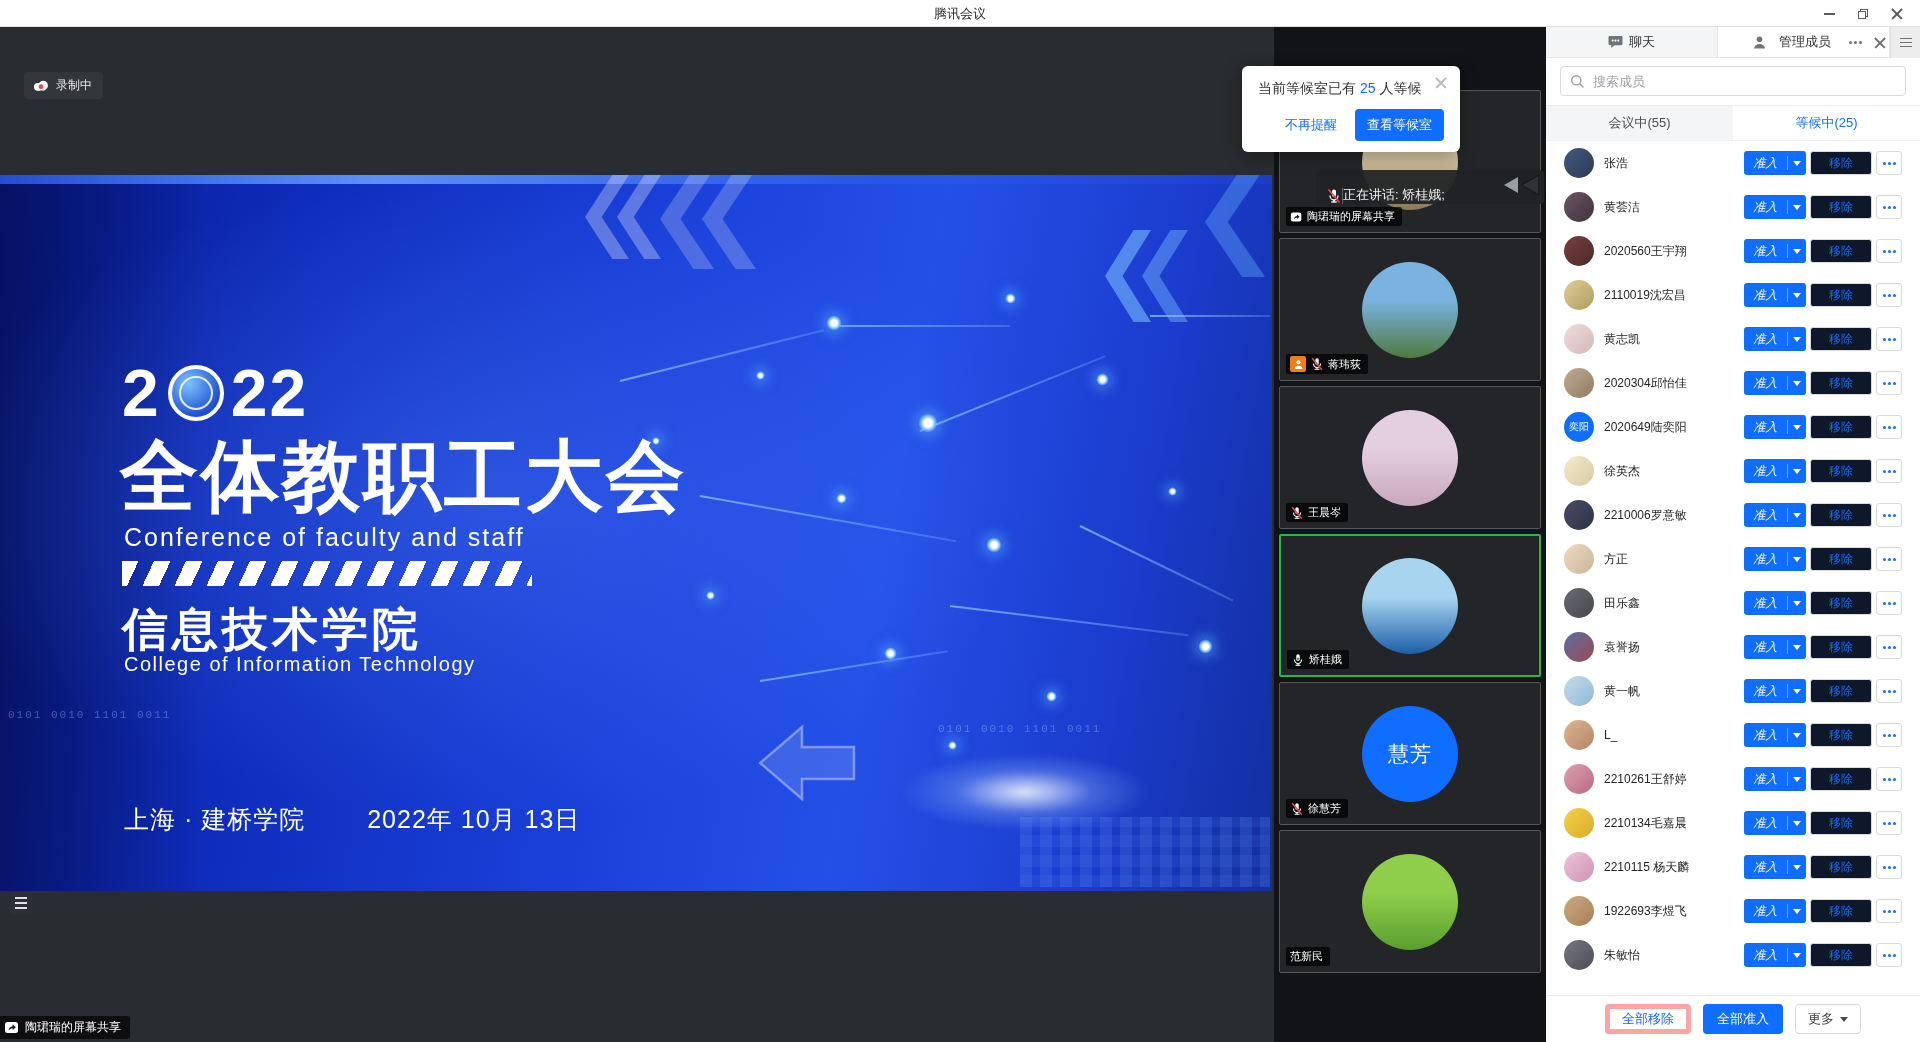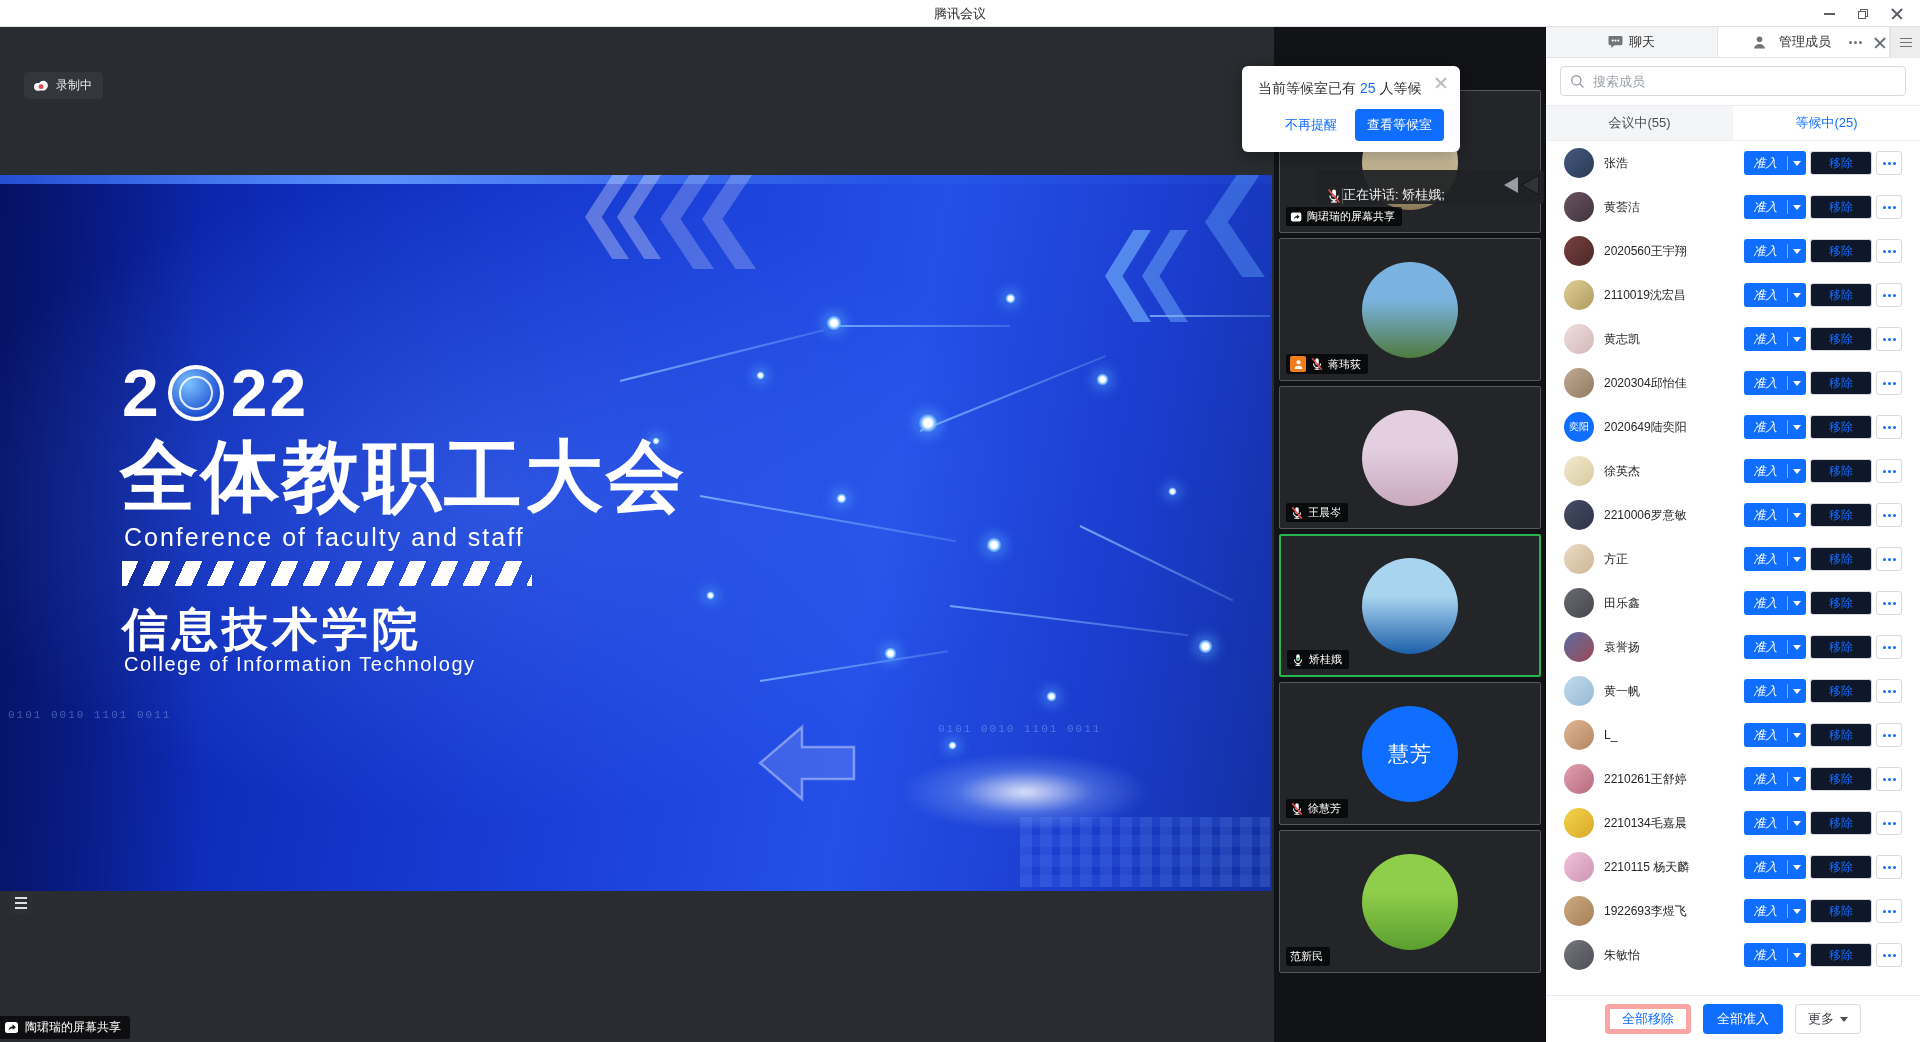--- a/index.html
+++ b/index.html
@@ -208,20 +208,24 @@
       <div class="year-line">
         <span>2</span>
         <span class="logo-circle"></span>
         <span>22</span>
       </div>
       <div class="slide-title">全体教职工大会</div>
       <div class="slide-sub-en">Conference of faculty and staff</div>
       <div class="stripes"></div>
       <div class="slide-dept">信息技术学院</div>
       <div class="slide-dept-en">College of Information Technology</div>
+      <div class="slide-footer">
+        <span class="sf-org">上海 · 建桥学院</span>
+        <span class="sf-date">2022年 10月 13日</span>
+      </div>
 
       <span class="binary" style="left:8px;top:534px;">0101 0010 1101 0011</span>
       <span class="binary" style="left:938px;top:548px;">0101 0010 1101 0011</span>
 
       <svg class="big-arrow" width="100" height="80">
         <path d="M98 24 H46 V4 L4 40 L46 76 V56 H98 Z" fill="rgba(255,255,255,.13)" stroke="rgba(255,255,255,.38)" stroke-width="2.5"></path>
       </svg>
       <div class="flare"></div>
       <div class="sq-strip"></div>
     </div>

